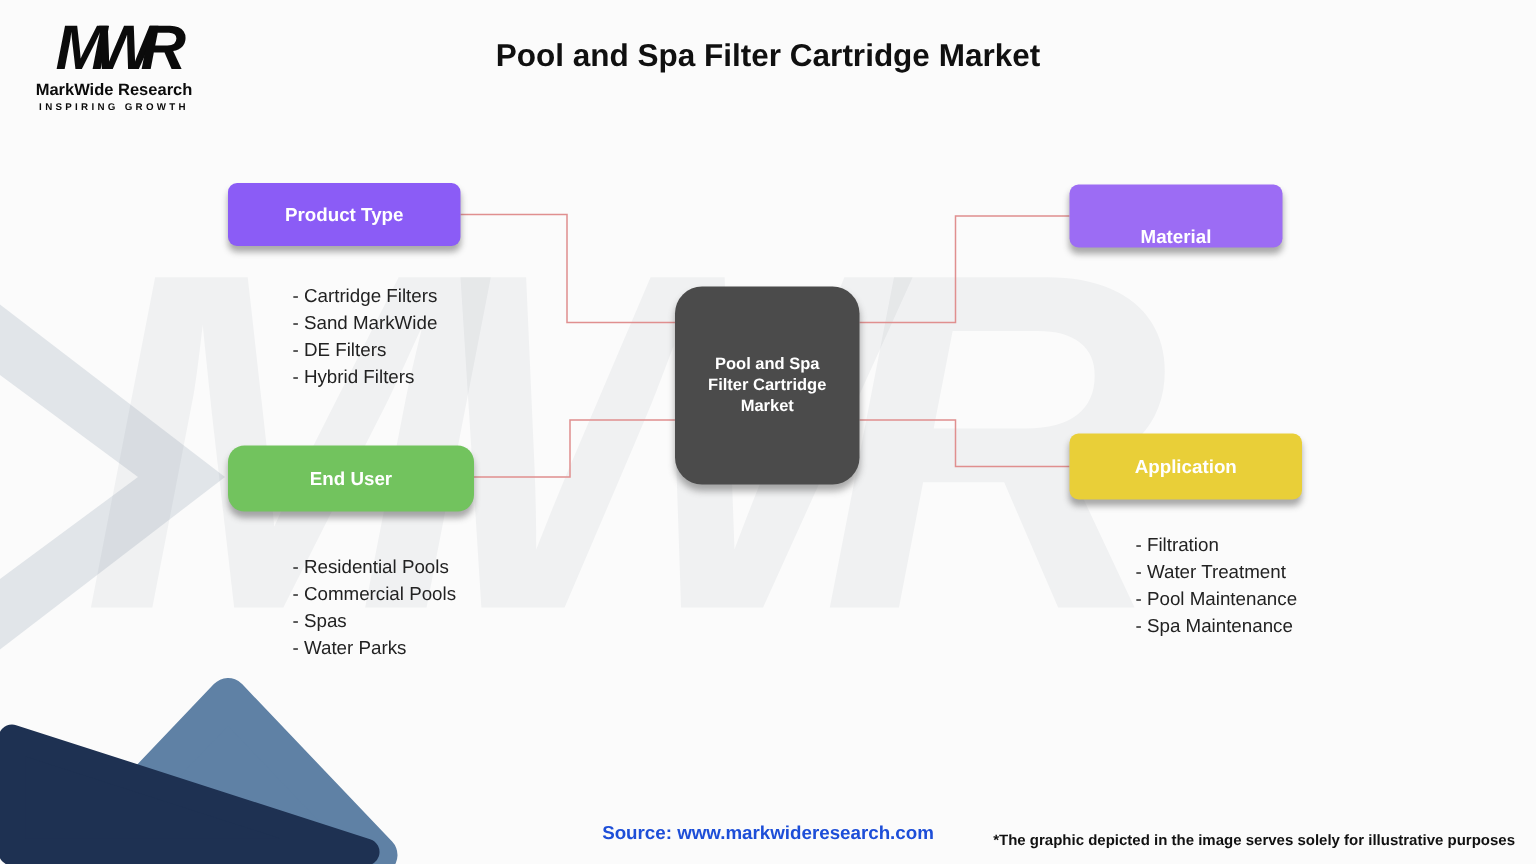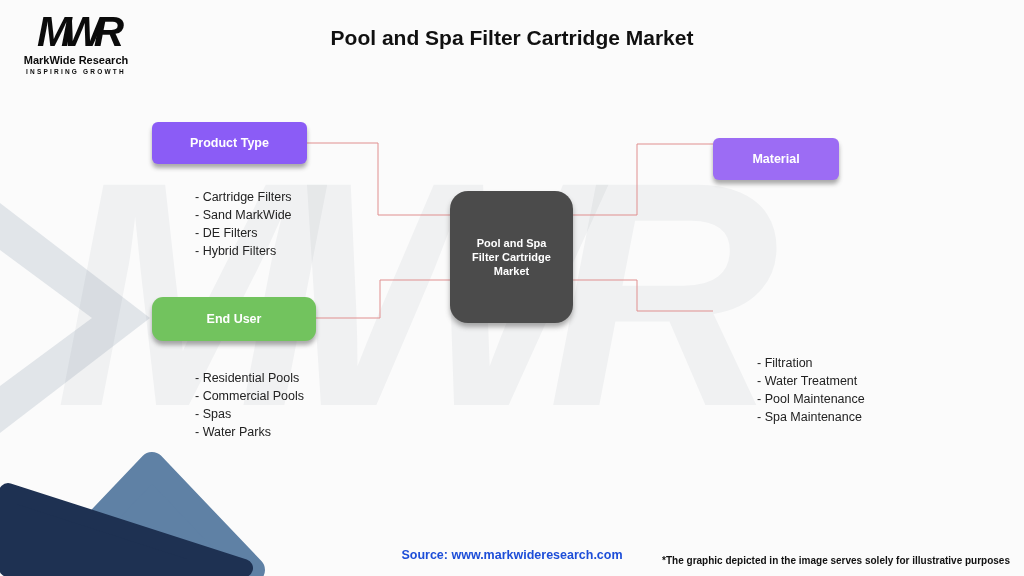--- a/index.html
+++ b/index.html
@@ -49,21 +49,21 @@
 
   
   .box {
     position: absolute;
     display: flex; align-items: center; justify-content: center;
     color: #ffffff; font-weight: bold; font-size: 12.5px;
     border-radius: 6px;
     box-shadow: 0 4px 4px rgba(70, 70, 70, 0.45);
   }
   .box-product-type { left: 152px; top: 122px; width: 155px; height: 42px; }
-  .box-material     { left: 713px; top: 138px; width: 126px; height: 42px; }
+  .box-material     { left: 713px; top: 123px; width: 142px; height: 42px; align-items: flex-end; }
   .box-end-user     { left: 152px; top: 297px; width: 164px; height: 44px; }
   .box-application  { left: 713px; top: 289px; width: 155px; height: 44px; }
 
   
   .items {
     position: absolute;
     margin: 12px; padding: 0; list-style: none;
     font-size: 12.5px; line-height: 18px; color: #222222;
   }
   .items-product-type { left: 183px; top: 176px; }
@@ -140,20 +140,23 @@
   <div class="box box-end-user" style="background-color: rgb(114, 195, 94); border-radius: 11px;">
     <span>End User</span>
   </div>
   <ul class="items items-end-user">
     <li>- Residential Pools</li>
     <li>- Commercial Pools</li>
     <li>- Spas</li>
     <li>- Water Parks</li>
   </ul>
 
+  <div class="box box-application" style="background-color: rgb(233, 207, 56);">
+    <span>Application</span>
+  </div>
   <ul class="items items-application">
     <li>- Filtration</li>
     <li>- Water Treatment</li>
     <li>- Pool Maintenance</li>
     <li>- Spa Maintenance</li>
   </ul>
 
   <div class="center-node" style="background-color: rgb(75, 75, 75);">
     <span>Pool and Spa Filter Cartridge Market</span>
   </div>

